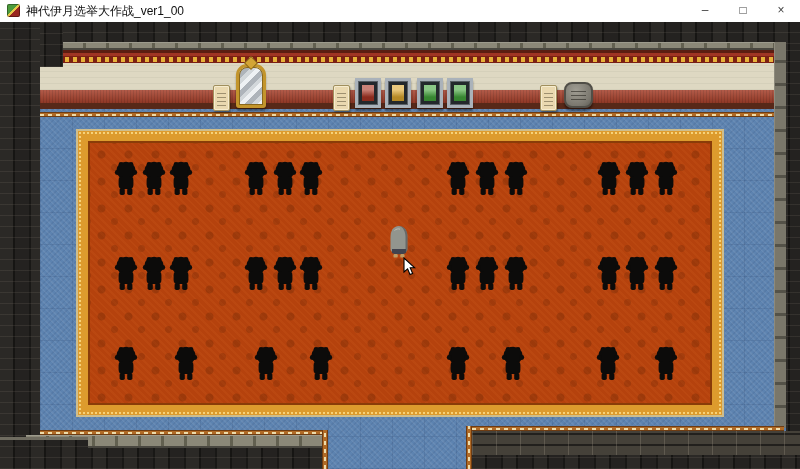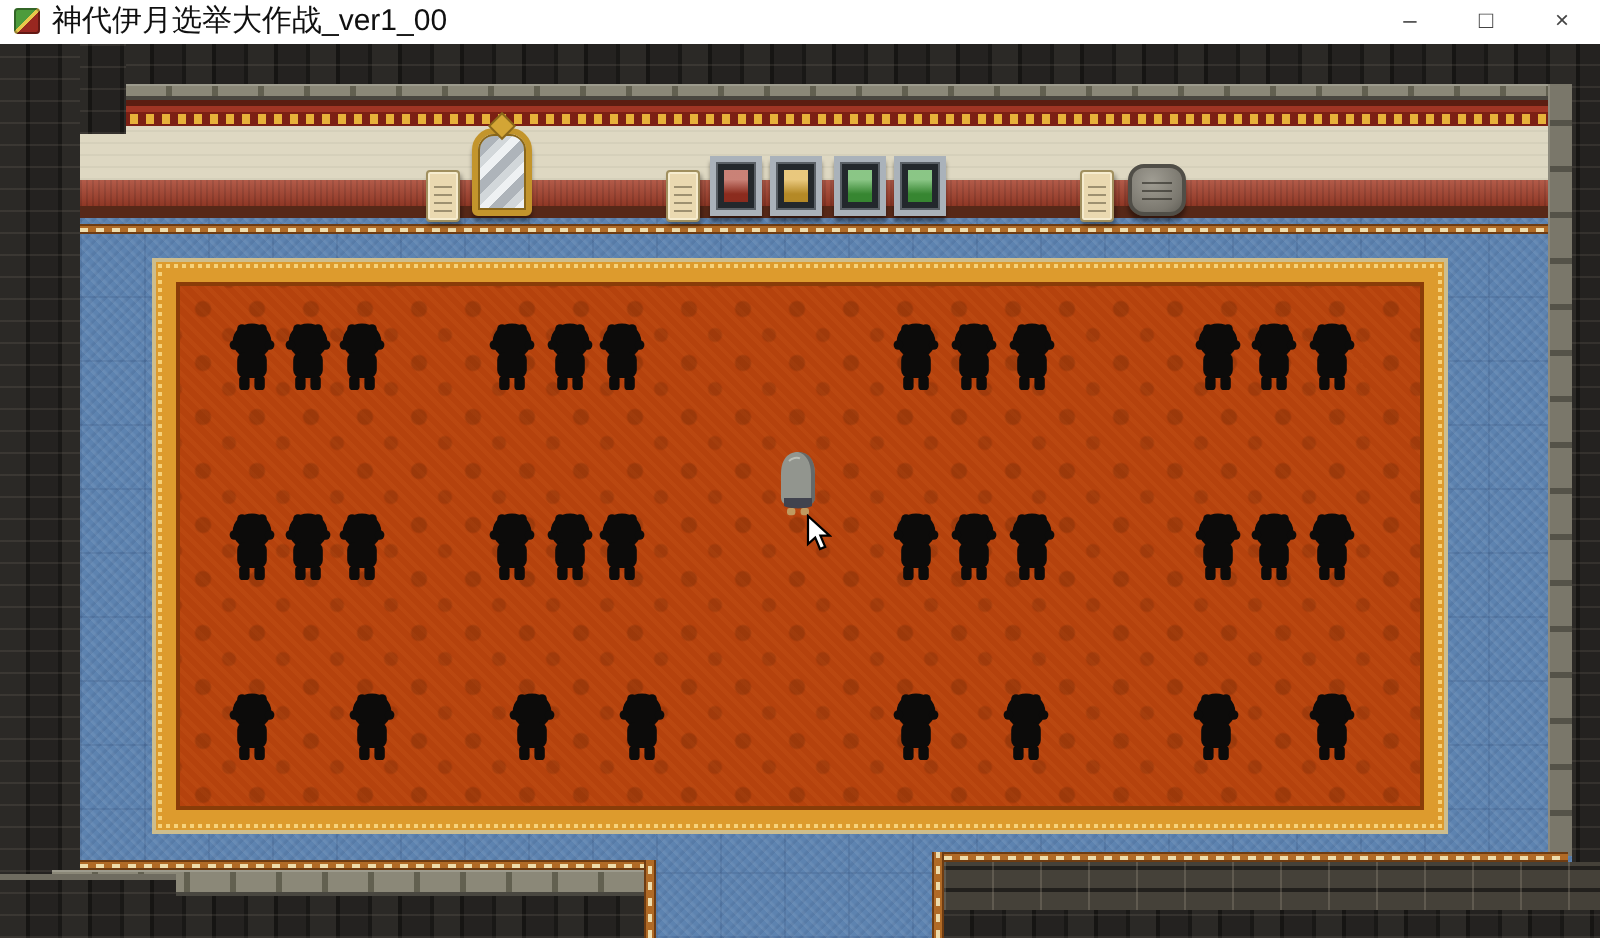--- a/index.html
+++ b/index.html
@@ -5,21 +5,21 @@
   html,body{margin:0;padding:0;background:#222;}
   .window{position:relative;width:800px;height:469px;background:#fff;overflow:hidden;
     box-shadow:inset 0 0 0 1px #8f8f8f;font-family:"Liberation Sans",sans-serif;}
   
   .titlebar{position:absolute;left:0;top:0;width:800px;height:22px;background:#ffffff;
     border-bottom:1px solid #d8d8d8;display:flex;align-items:center;}
   .app-icon{position:absolute;left:7px;top:4px;width:13px;height:13px;border-radius:2px;
     background:linear-gradient(135deg,#4d9c3c 0 46%,#e8c84a 46% 54%,#992720 54%);
     box-shadow:inset 0 0 0 1px rgba(0,0,0,.35);}
   .title-text{position:absolute;left:26px;top:0;height:22px;line-height:22px;
-    font-size:15px;color:#101010;white-space:nowrap;}
+    font-size:12px;color:#101010;white-space:nowrap;}
   .win-controls{position:absolute;right:0;top:0;height:22px;display:flex;}
   .win-btn{width:38px;height:22px;line-height:21px;text-align:center;font-size:12px;color:#444;}
   
   .game{position:absolute;left:0;top:22px;width:800px;height:447px;overflow:hidden;
     background-color:#201e1c;
     background-image:
       repeating-linear-gradient(0deg,rgba(140,130,118,.16) 0 1px,transparent 1px 11px),
       repeating-linear-gradient(90deg,#2b2926 0 13px,#161513 13px 15px,#242220 15px 29px,#191816 29px 31px);}
   .layer{position:absolute;}
   .brick{background-color:#211f1d;

